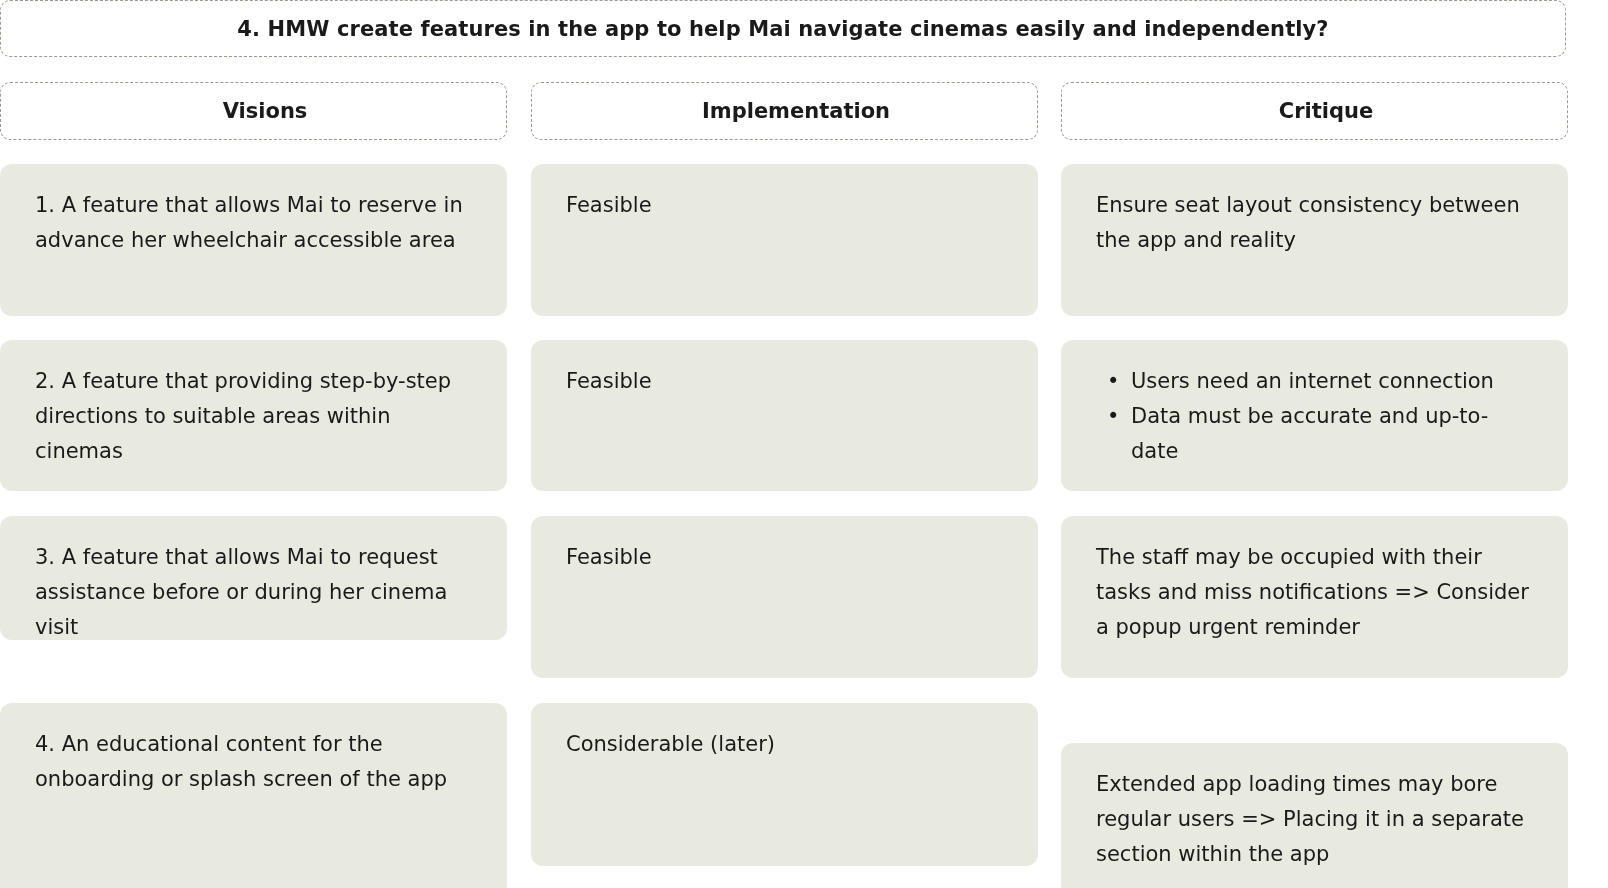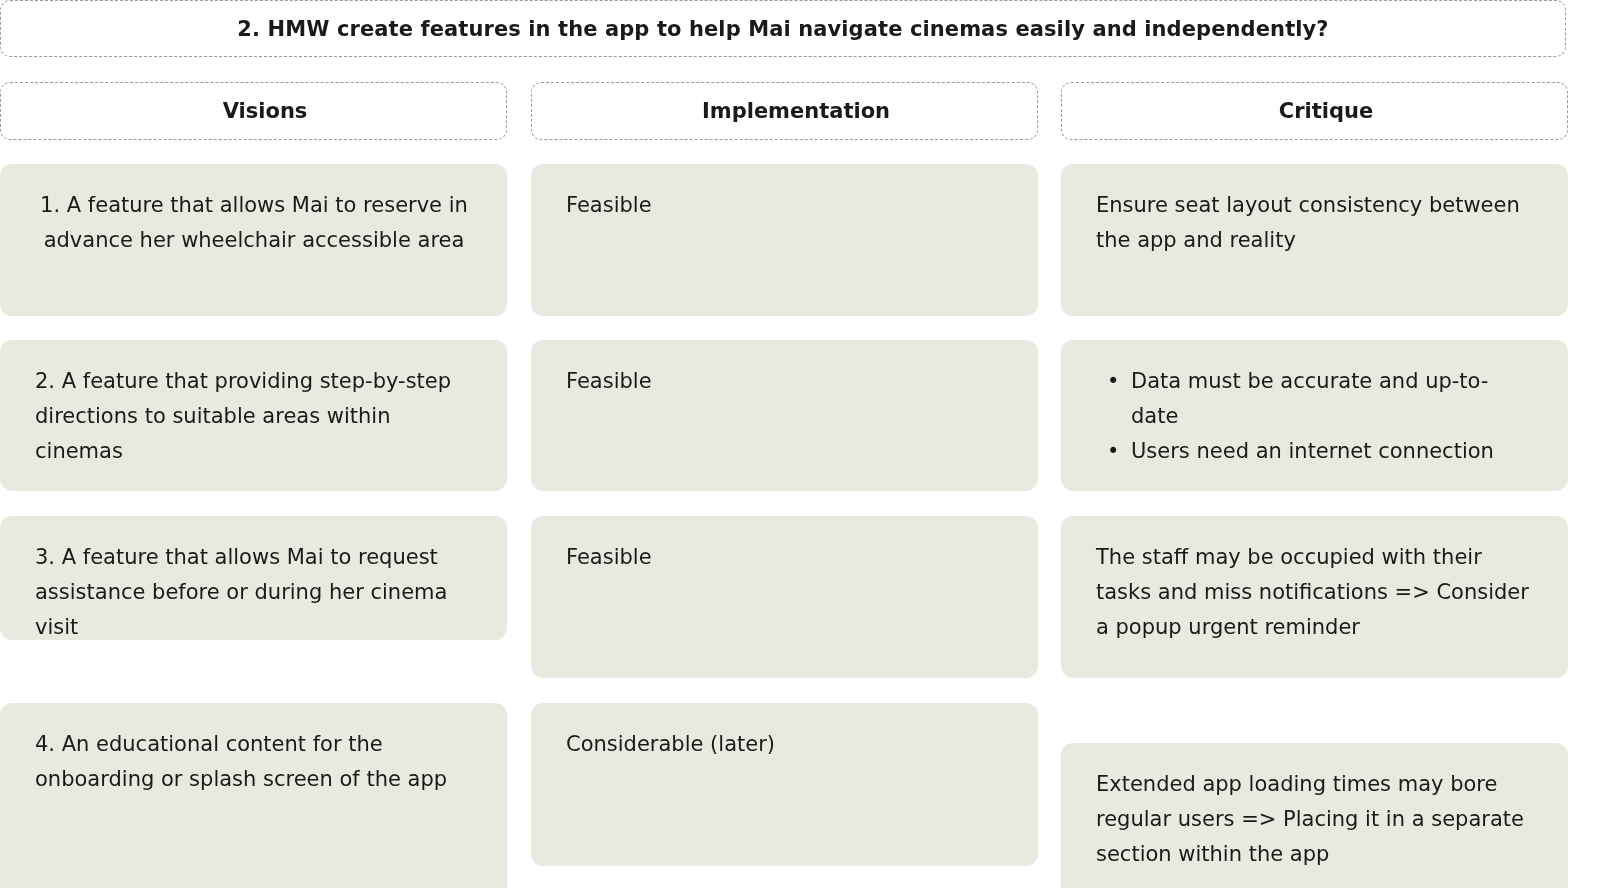--- a/index.html
+++ b/index.html
@@ -15,36 +15,36 @@
   .card { position:absolute; width:507px; background:#e8e9df; border-radius:12px;
     box-sizing:border-box; padding:24px 34px 0 35px; font-size:21px; line-height:35px; }
   .card ul { margin:0; padding:0 0 0 35px; list-style:none; }
   .card ul li { position:relative; }
   .card ul li::before { content:"\2022"; position:absolute; left:-24px; }
   .c0 { left:0; } .c1 { left:531px; } .c2 { left:1061px; }
 </style>
 </head>
 <body>
 
-<div class="title-box">2. HMW create features in the app to help Mai navigate cinemas easily and independently?</div>
+<div class="title-box">4. HMW create features in the app to help Mai navigate cinemas easily and independently?</div>
 
 <div class="hdr c0">Visions</div>
 <div class="hdr c1">Implementation</div>
 <div class="hdr c2">Critique</div>
 
-<div class="card c0" style="top:164px;height:152px;text-align:center;">1. A feature that allows Mai to reserve in advance her wheelchair accessible area</div>
+<div class="card c0" style="top:164px;height:152px;">1. A feature that allows Mai to reserve in advance her wheelchair accessible area</div>
 <div class="card c1" style="top:164px;height:152px;">Feasible</div>
 <div class="card c2" style="top:164px;height:152px;">Ensure seat layout consistency between the app and reality</div>
 
 <div class="card c0" style="top:340px;height:151px;">2. A feature that providing step-by-step directions to suitable areas within cinemas</div>
 <div class="card c1" style="top:340px;height:151px;">Feasible</div>
 <div class="card c2" style="top:340px;height:151px;">
   <ul>
+    <li>Users need an internet connection</li>
     <li>Data must be accurate and up-to-date</li>
-    <li>Users need an internet connection</li>
   </ul>
 </div>
 
 <div class="card c0" style="top:516px;height:124px;">3. A feature that allows Mai to request assistance before or during her cinema visit</div>
 <div class="card c1" style="top:516px;height:162px;">Feasible</div>
 <div class="card c2" style="top:516px;height:162px;">The staff may be occupied with their tasks and miss notifications =&gt; Consider a popup urgent reminder</div>
 
 <div class="card c0" style="top:703px;height:211px;">4. An educational content for the onboarding or splash screen of the app</div>
 <div class="card c1" style="top:703px;height:163px;">Considerable (later)</div>
 <div class="card c2" style="top:743px;height:163px;">Extended app loading times may bore regular users =&gt; Placing it in a separate section within the app</div>

